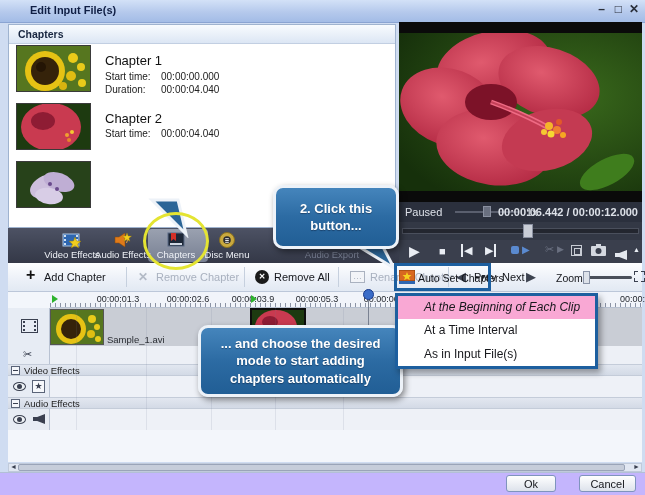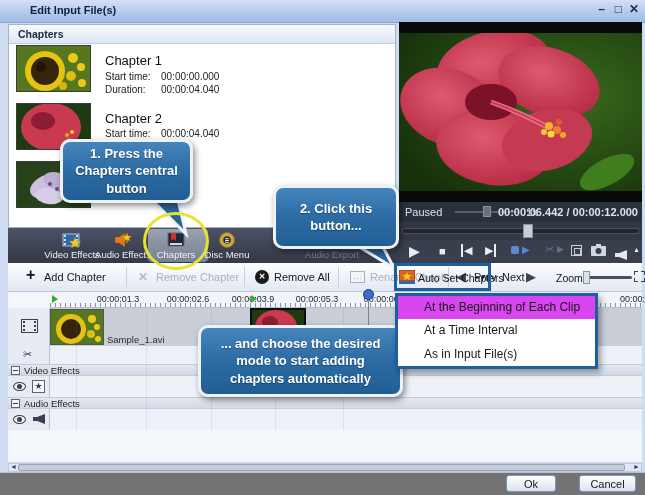--- a/index.html
+++ b/index.html
@@ -60,40 +60,40 @@
   .cbox{position:absolute;left:3px;top:1px;width:9px;height:9px;border:1px solid #5a6478;
     background:#f4f6fa;box-sizing:border-box;}
   .cbox:after{content:"";position:absolute;left:1px;top:3px;width:5px;height:1px;background:#3a4050;}
   .gridline{position:absolute;top:16px;height:122px;width:1px;background:rgba(110,122,148,0.14);}
   .gmark{position:absolute;top:3px;width:0;height:0;border-left:6px solid #2eb32e;
     border-top:4px solid transparent;border-bottom:4px solid transparent;}
   
   .menu{position:absolute;left:395px;top:293px;width:203px;height:76px;background:#fff;
     border:3px solid #1d5f9f;box-sizing:border-box;z-index:50;box-shadow:3px 4px 6px rgba(0,0,0,0.35);}
   .menu-item{position:relative;height:23.3px;line-height:23.3px;padding-left:26px;font-size:12px;color:#17181c;cursor:pointer;}
-  .menu-item.hl{background:#d946ef;}
+  .menu-item.hl{background:#f9a8d4;font-style:italic;}
   
   .hlbox{position:absolute;left:394px;top:263px;width:97px;height:28px;border:3px solid #1d5f9f;
     box-sizing:border-box;z-index:46;}
   
   .callout{position:absolute;z-index:40;border:3px solid #edf2f8;border-radius:10px;
     background:linear-gradient(180deg,#4585bc 0%,#2c6ba3 50%,#215e95 100%);
     box-shadow:2px 3px 6px rgba(0,0,0,0.45);display:flex;align-items:center;justify-content:center;
     color:#fff;font-size:13px;font-weight:bold;text-align:center;line-height:1.32;
     white-space:pre-line;box-sizing:border-box;text-shadow:0 1px 1px rgba(0,0,20,0.35);}
   .tail{position:absolute;z-index:39;}
   .ycircle{position:absolute;left:143px;top:212px;width:66px;height:58px;border:3px solid #e4e432;
     border-radius:50%;z-index:45;box-sizing:border-box;}
   
   .hscroll{position:absolute;left:8px;top:463px;width:634px;height:9px;background:#e1e7f2;
     border:1px solid #c0cada;box-sizing:border-box;}
   .hthumb{position:absolute;left:9px;top:0px;width:607px;height:7px;background:#c6cdda;
     border:1px solid #9aa4b8;border-radius:2px;box-sizing:border-box;cursor:pointer;}
   .harrow{position:absolute;top:-1px;font-size:7px;color:#3a4050;cursor:pointer;}
-  .footer{position:absolute;left:0;top:472px;width:645px;height:23px;background:#737373;
+  .footer{position:absolute;left:0;top:472px;width:645px;height:23px;background:#c4b5fd;
     border-top:1px solid #b2bfd6;box-sizing:border-box;}
   .btn{position:absolute;top:2px;height:17px;background:linear-gradient(180deg,#ffffff,#dde2eb);
     border:1px solid #7f94bd;border-radius:3px;font-size:11px;color:#15171c;text-align:center;
     line-height:16px;cursor:pointer;box-sizing:border-box;}
   .eye{display:inline-block;width:13px;height:9px;border:1px solid #3a4050;border-radius:50%;
     background:#eef2f6;position:relative;box-sizing:border-box;}
   .eye:after{content:"";position:absolute;left:3px;top:1px;width:5px;height:5px;border-radius:50%;background:#3a4050;}
   .sqico{display:inline-block;width:13px;height:13px;border:1px solid #5a6478;background:#f6f8fb;
     text-align:center;line-height:11px;font-size:9px;color:#3a4050;box-sizing:border-box;}
   .spk{display:inline-block;width:12px;height:10px;background:#3a4050;
@@ -443,25 +443,20 @@
   <svg class="tail" style="left:148px;top:198px;" width="44" height="40">
     <polygon points="4,2 30,2 38,36" fill="#2b6597" stroke="#edf2f8" stroke-width="3"></polygon>
   </svg>
   <svg class="tail" style="left:352px;top:243px;" width="46" height="28">
     <polygon points="4,2 30,2 42,25" fill="#2b6597" stroke="#edf2f8" stroke-width="3"></polygon>
   </svg>
   <svg class="tail" style="left:384px;top:327px;" width="30" height="34">
     <polygon points="2,2 2,30 27,4" fill="#2b6597" stroke="#edf2f8" stroke-width="3"></polygon>
   </svg>
 
-  <div class="callout" style="left:60px;top:139px;width:133px;height:64px;">
-    <span>1. Press the
-Chapters central
-button</span>
-  </div>
   <div class="callout" style="left:273px;top:185px;width:126px;height:64px;">
     <span>2. Click this
 button...</span>
   </div>
   <div class="callout" style="left:198px;top:325px;width:205px;height:72px;">
     <span>... and choose the desired
 mode to start adding
 chapters automatically</span>
   </div>
 

